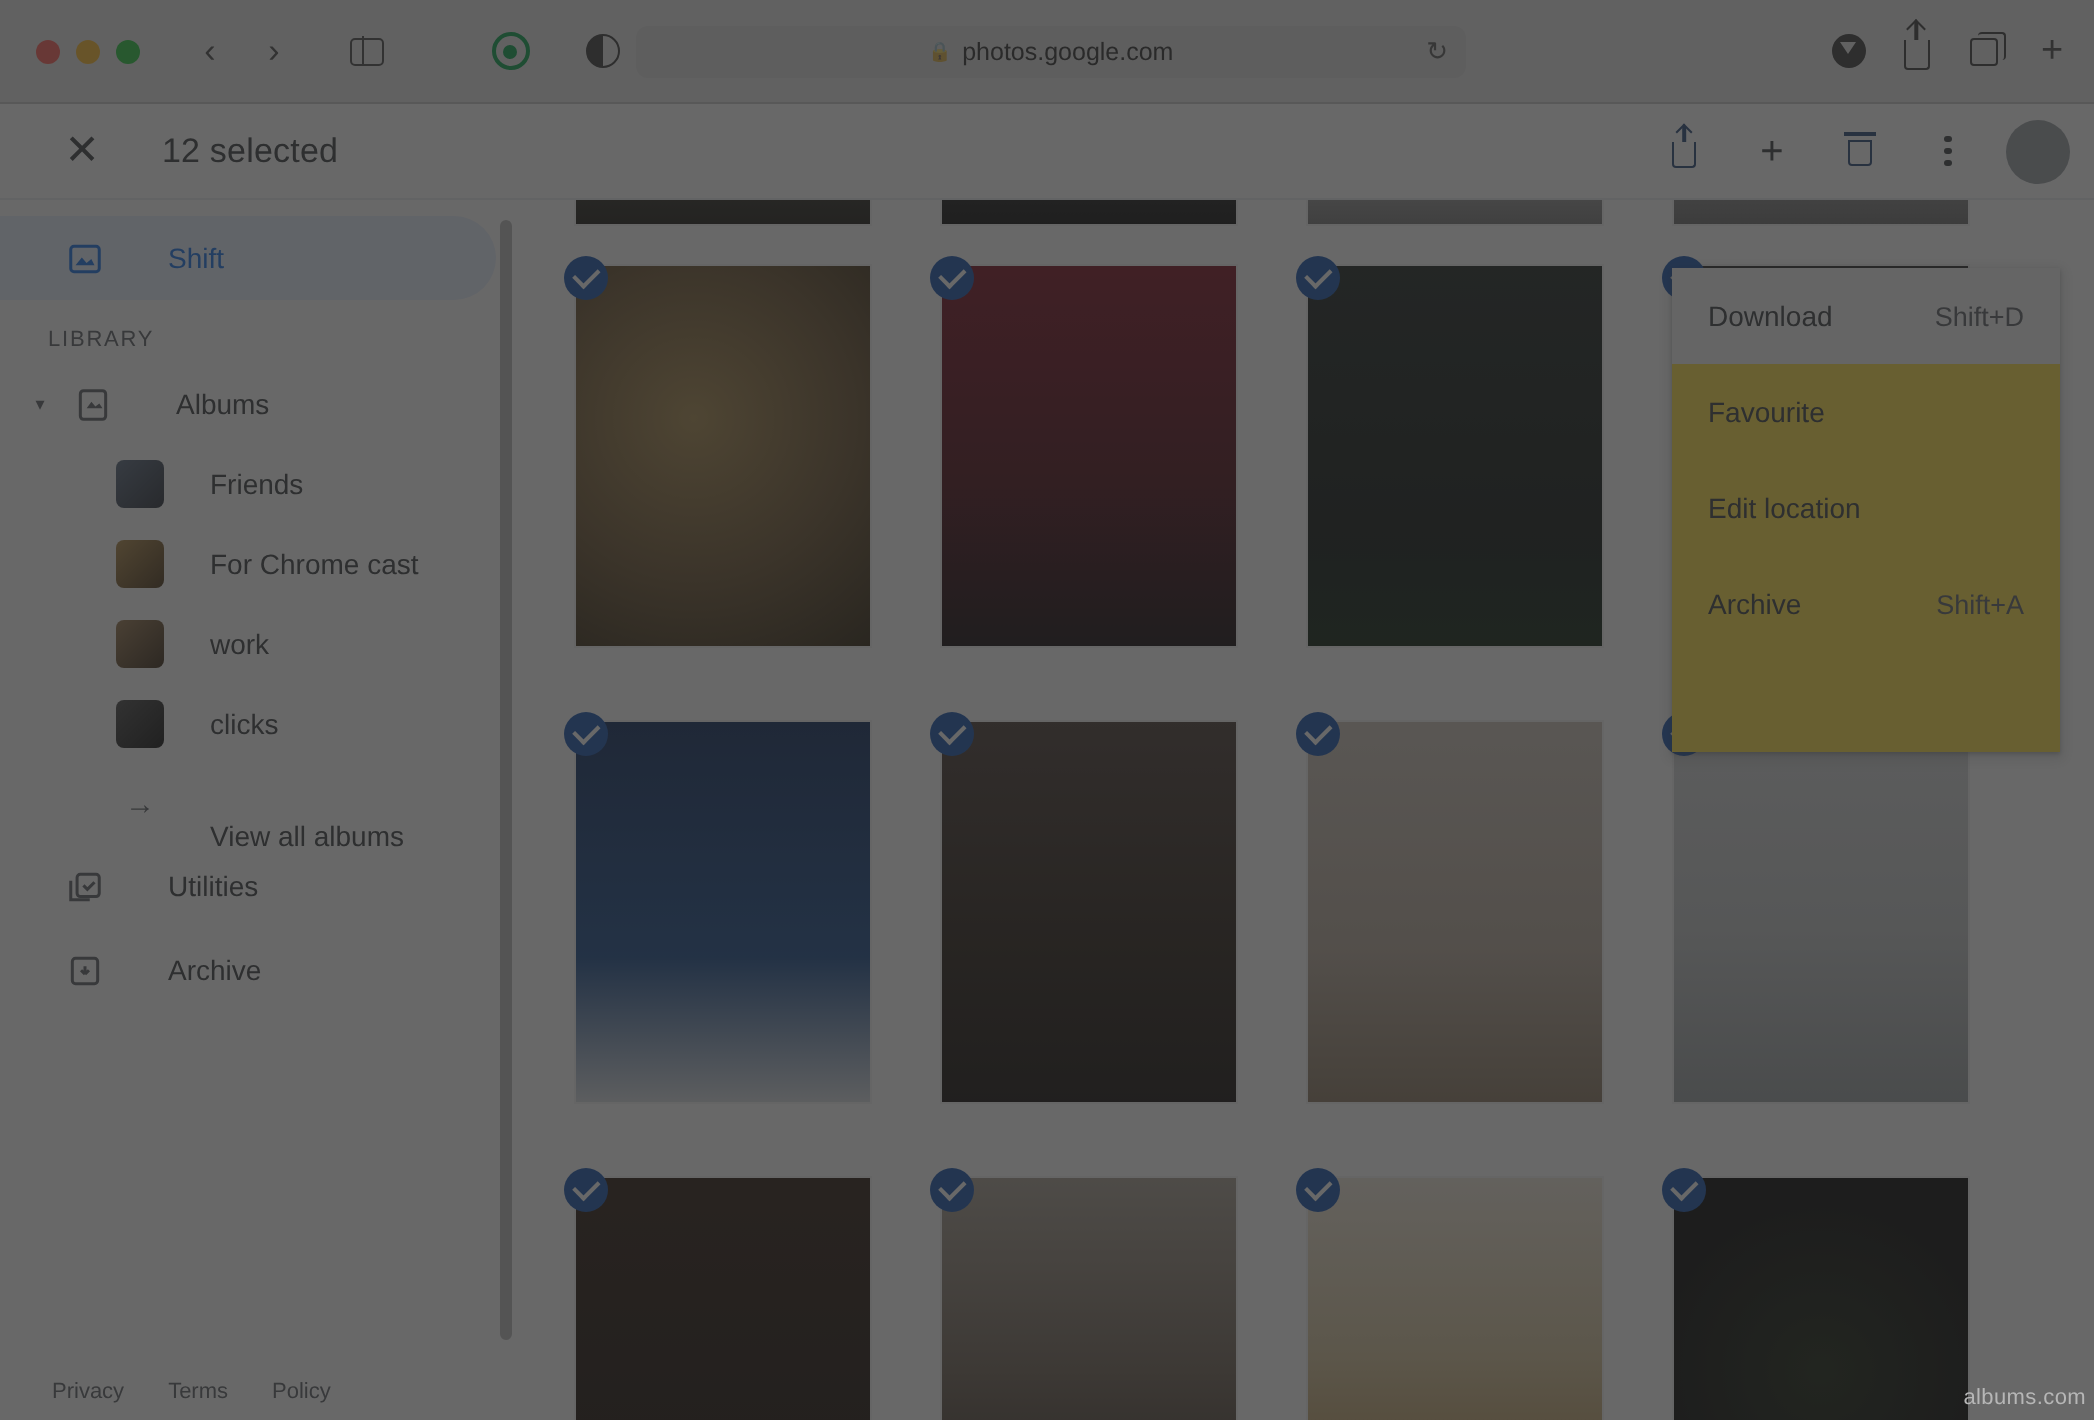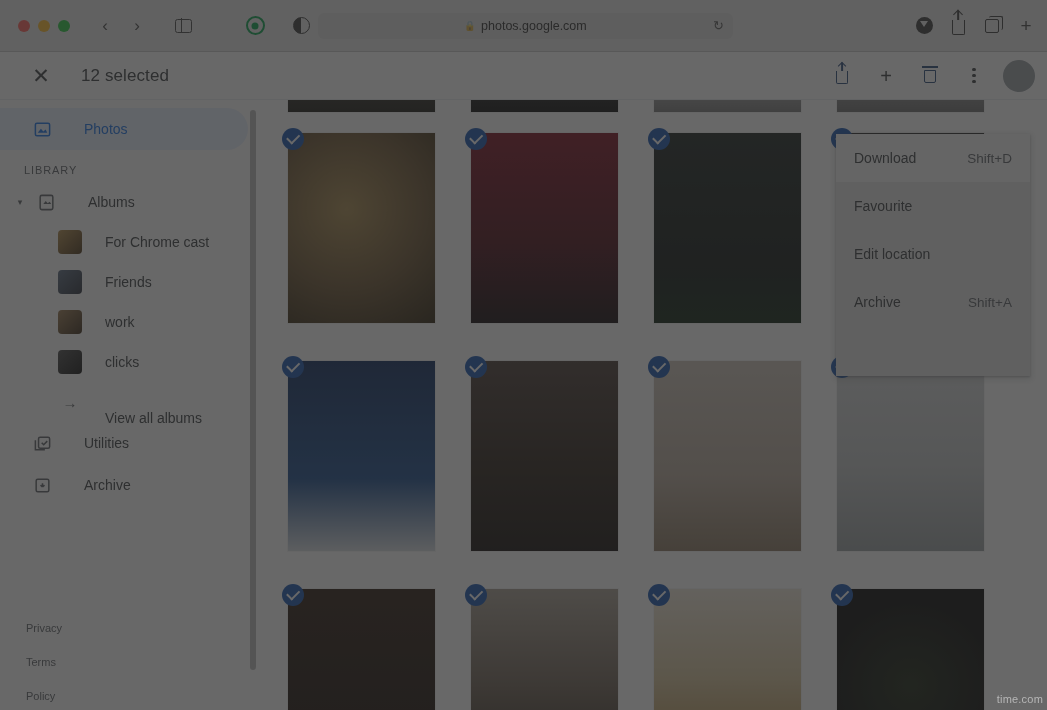--- a/index.html
+++ b/index.html
@@ -190,21 +190,21 @@
   .album-thumb {
     width: 24px; height: 24px; border-radius: 4px; margin-left: 58px;
     background: #6d5b4b; background-size: cover; overflow: hidden;
   }
   .album-item .alabel { margin-left: 23px; }
 
   .viewall { display: flex; align-items: center; height: 40px; font-size: 14px; color: #3c4043; }
   .viewall .arrow { width: 24px; margin-left: 58px; display: flex; align-items: center; justify-content: center; font-size: 15px; color: #5f6368; }
   .viewall .alabel { margin-left: 23px; margin-top: 32px; }
 
-  .sb-footer { position: absolute; bottom: 8px; left: 26px; display: flex; gap: 22px; font-size: 11px; color: #5f6368; flex-direction: column; }
+  .sb-footer { position: absolute; bottom: 8px; left: 26px; display: flex; gap: 22px; font-size: 11px; color: #5f6368; }
 
   .sb-scroll {
     position: absolute; top: 58px; left: 250px; width: 6px; height: 560px;
     background: #bdbdbd; border-radius: 3px;
   }
 
   
   .grid-area {
     position: absolute; top: 48px; left: 256px; width: 791px; height: 610px;
     background: #ffffff; overflow: hidden;
@@ -232,21 +232,21 @@
   .row-1 { top: 28px; height: 228px; }
   .row-2 { top: 256px; height: 228px; }
   .row-3 { top: 484px; height: 174px; }
   .row-1 .photo, .row-2 .photo { height: 190px; }
   .row-3 .photo { height: 160px; }
   .row-clip .photo { height: 20px; top: 0; }
 
   
   .menu {
     position: absolute; left: 836px; top: 82px; width: 194px; height: 242px;
-    background: #e5e5e5;
+    background: #fde047;
     box-shadow: 0 2px 6px 2px rgba(60,64,67,.15), 0 1px 2px 0 rgba(60,64,67,.3);
     border-radius: 0; z-index: 40; padding: 0;
   }
   .mi {
     height: 48px; display: flex; align-items: center;
     font-size: 14px; color: #3c4043; padding: 0 18px 0 18px;
     justify-content: space-between;
   }
   .mi.first { background: #f6f6f6; }
   .mi .mlabel { white-space: nowrap; }
@@ -347,44 +347,44 @@
 
     <div class="sidebar">
 
       <div class="nav-item active">
         <span class="nico">
           <svg width="19" height="19" viewBox="0 0 24 24" fill="none" stroke="#1a73e8" stroke-width="1.9">
             <rect x="3" y="4" width="18" height="16" rx="2"></rect>
             <path d="M6 16l4-5 3 3.5L16 12l2 4z" fill="#1a73e8" stroke="none"></path>
           </svg>
         </span>
-        <span class="nlabel">Photos</span>
+        <span class="nlabel">Shift</span>
       </div>
 
 
       <div class="lib-title">LIBRARY</div>
 
       <div class="albums-row">
         <span class="albums-caret">▾</span>
         <span class="nico">
           <svg width="19" height="19" viewBox="0 0 24 24" fill="none" stroke="#5f6368" stroke-width="1.9">
             <rect x="4" y="3" width="16" height="18" rx="2"></rect>
             <path d="M8 14l3-4 2.5 3L16 11l2 3z" fill="#5f6368" stroke="none"></path>
           </svg>
         </span>
         <span class="nlabel">Albums</span>
       </div>
 
       <div class="album-item">
+        <span class="album-thumb" style="background:linear-gradient(135deg,#5a6a80,#2a2f3a)"></span>
+        <span class="alabel">Friends</span>
+      </div>
+      <div class="album-item">
         <span class="album-thumb" style="background:linear-gradient(135deg,#b08a4a,#4a3418)"></span>
         <span class="alabel">For Chrome cast</span>
-      </div>
-      <div class="album-item">
-        <span class="album-thumb" style="background:linear-gradient(135deg,#5a6a80,#2a2f3a)"></span>
-        <span class="alabel">Friends</span>
       </div>
       <div class="album-item">
         <span class="album-thumb" style="background:linear-gradient(135deg,#9a7a52,#3a2a18)"></span>
         <span class="alabel">work</span>
       </div>
       <div class="album-item">
         <span class="album-thumb" style="background:linear-gradient(135deg,#4a4a4a,#111)"></span>
         <span class="alabel">clicks</span>
       </div>
 
@@ -515,15 +515,15 @@
       </div>
       <div class="mi">
         <span class="mlabel">Archive</span>
         <span class="mkey">Shift+A</span>
       </div>
     </div>
 
   </div>
 
   <div class="dim"></div>
-  <div class="watermark">time.com</div>
+  <div class="watermark">albums.com</div>
 
 </div>
 
 </body></html>

